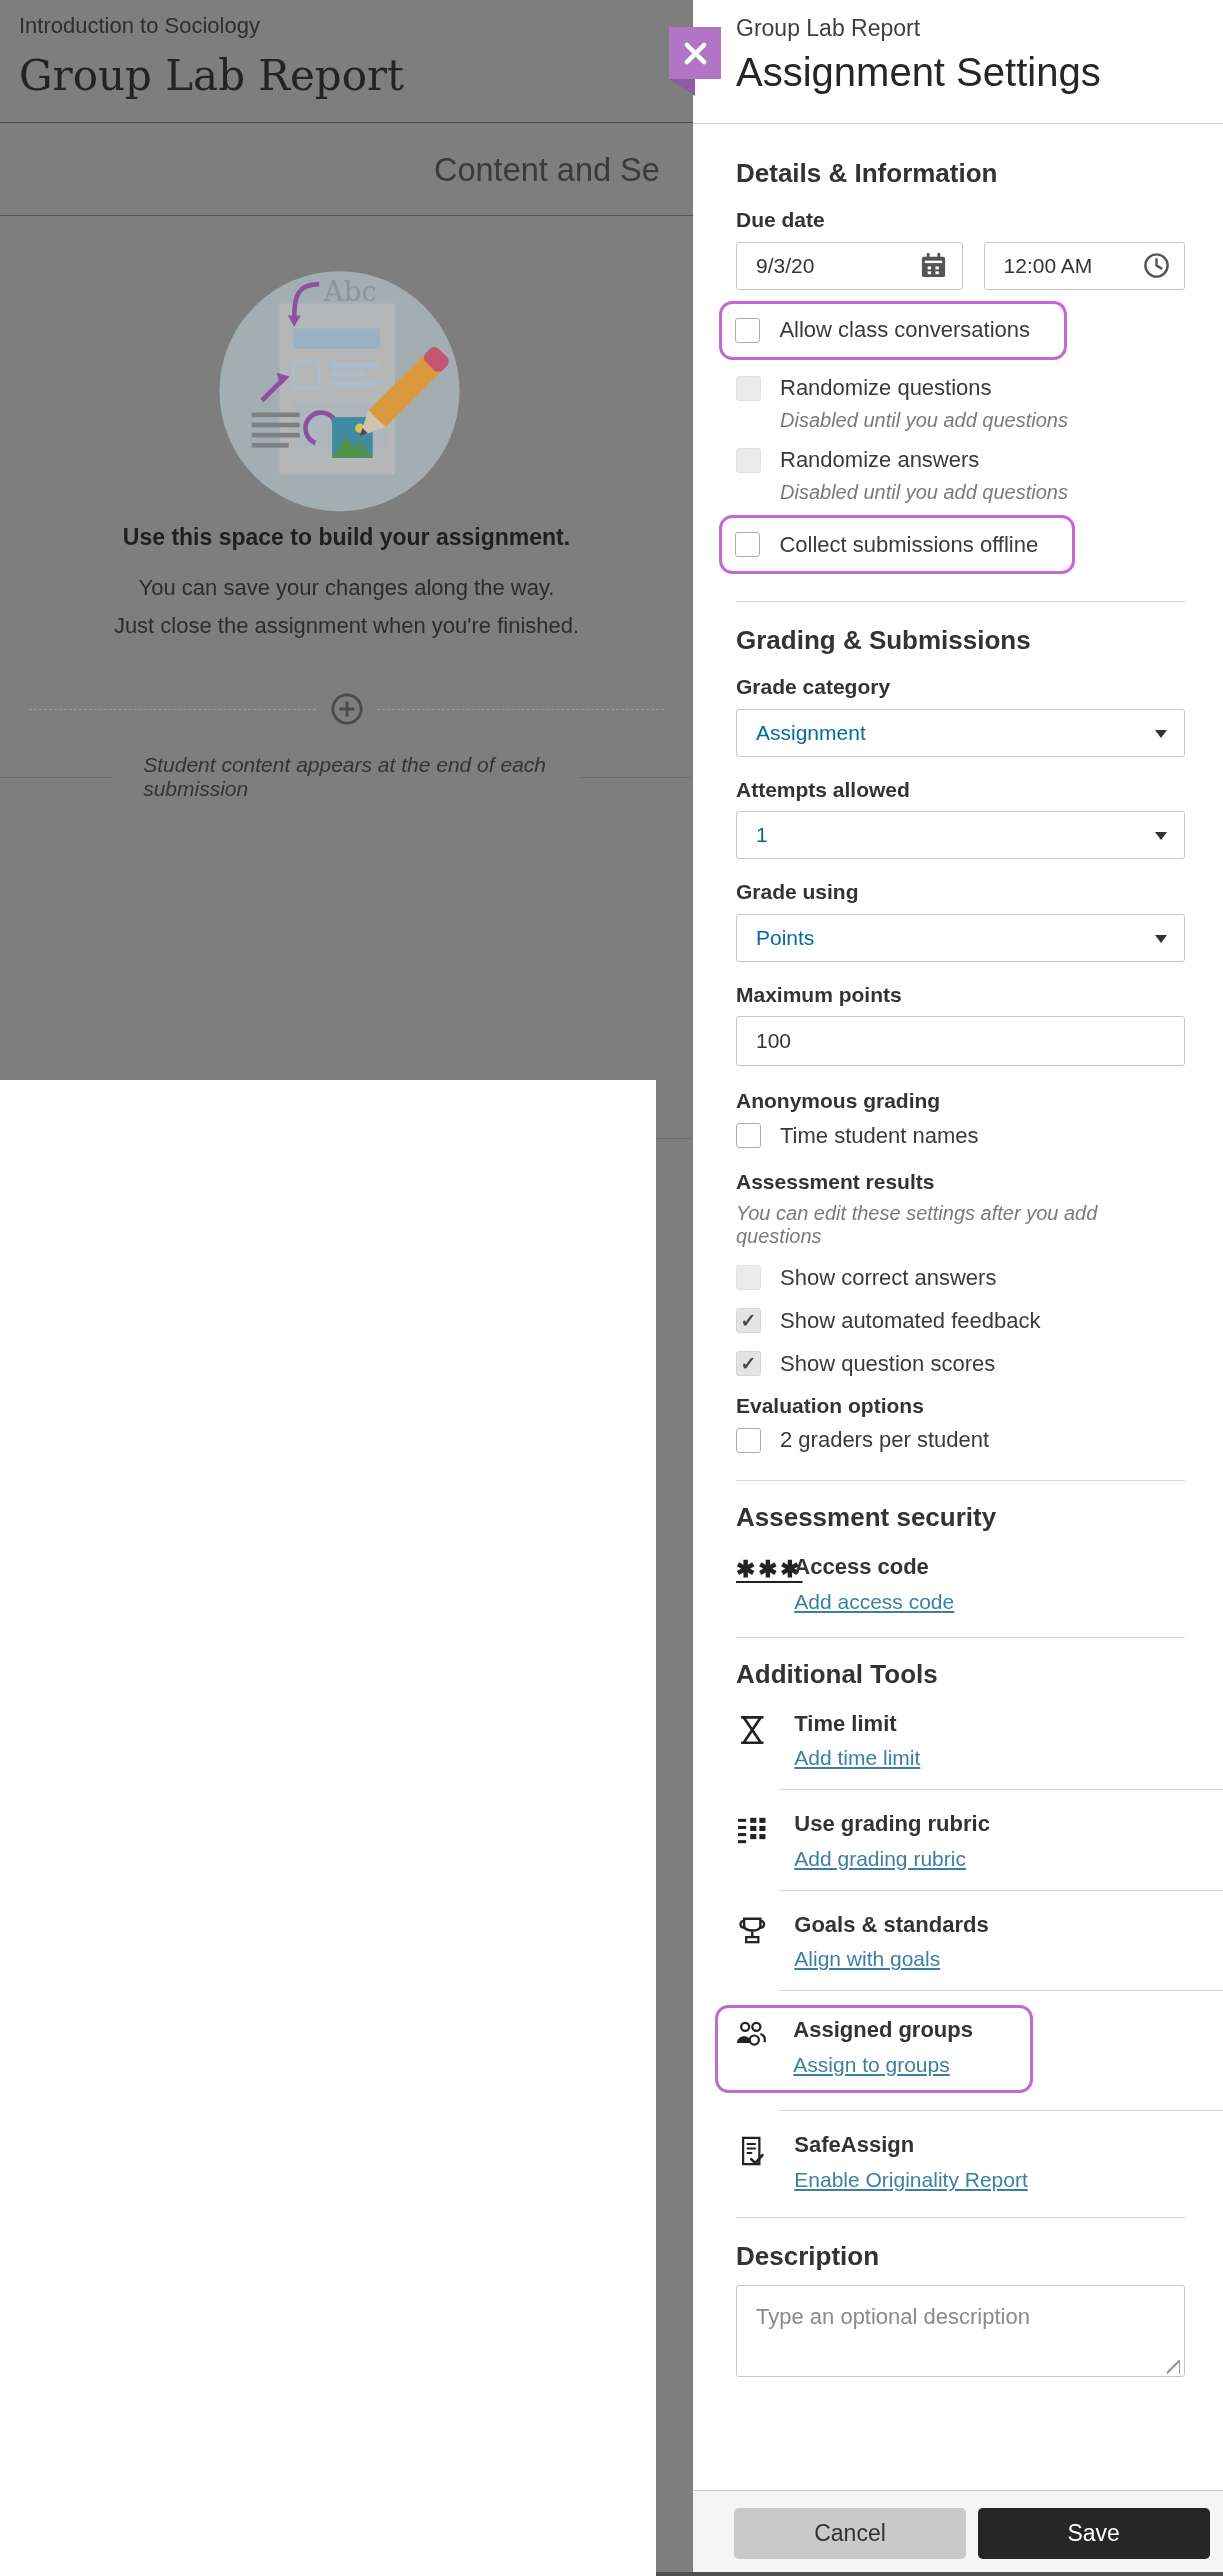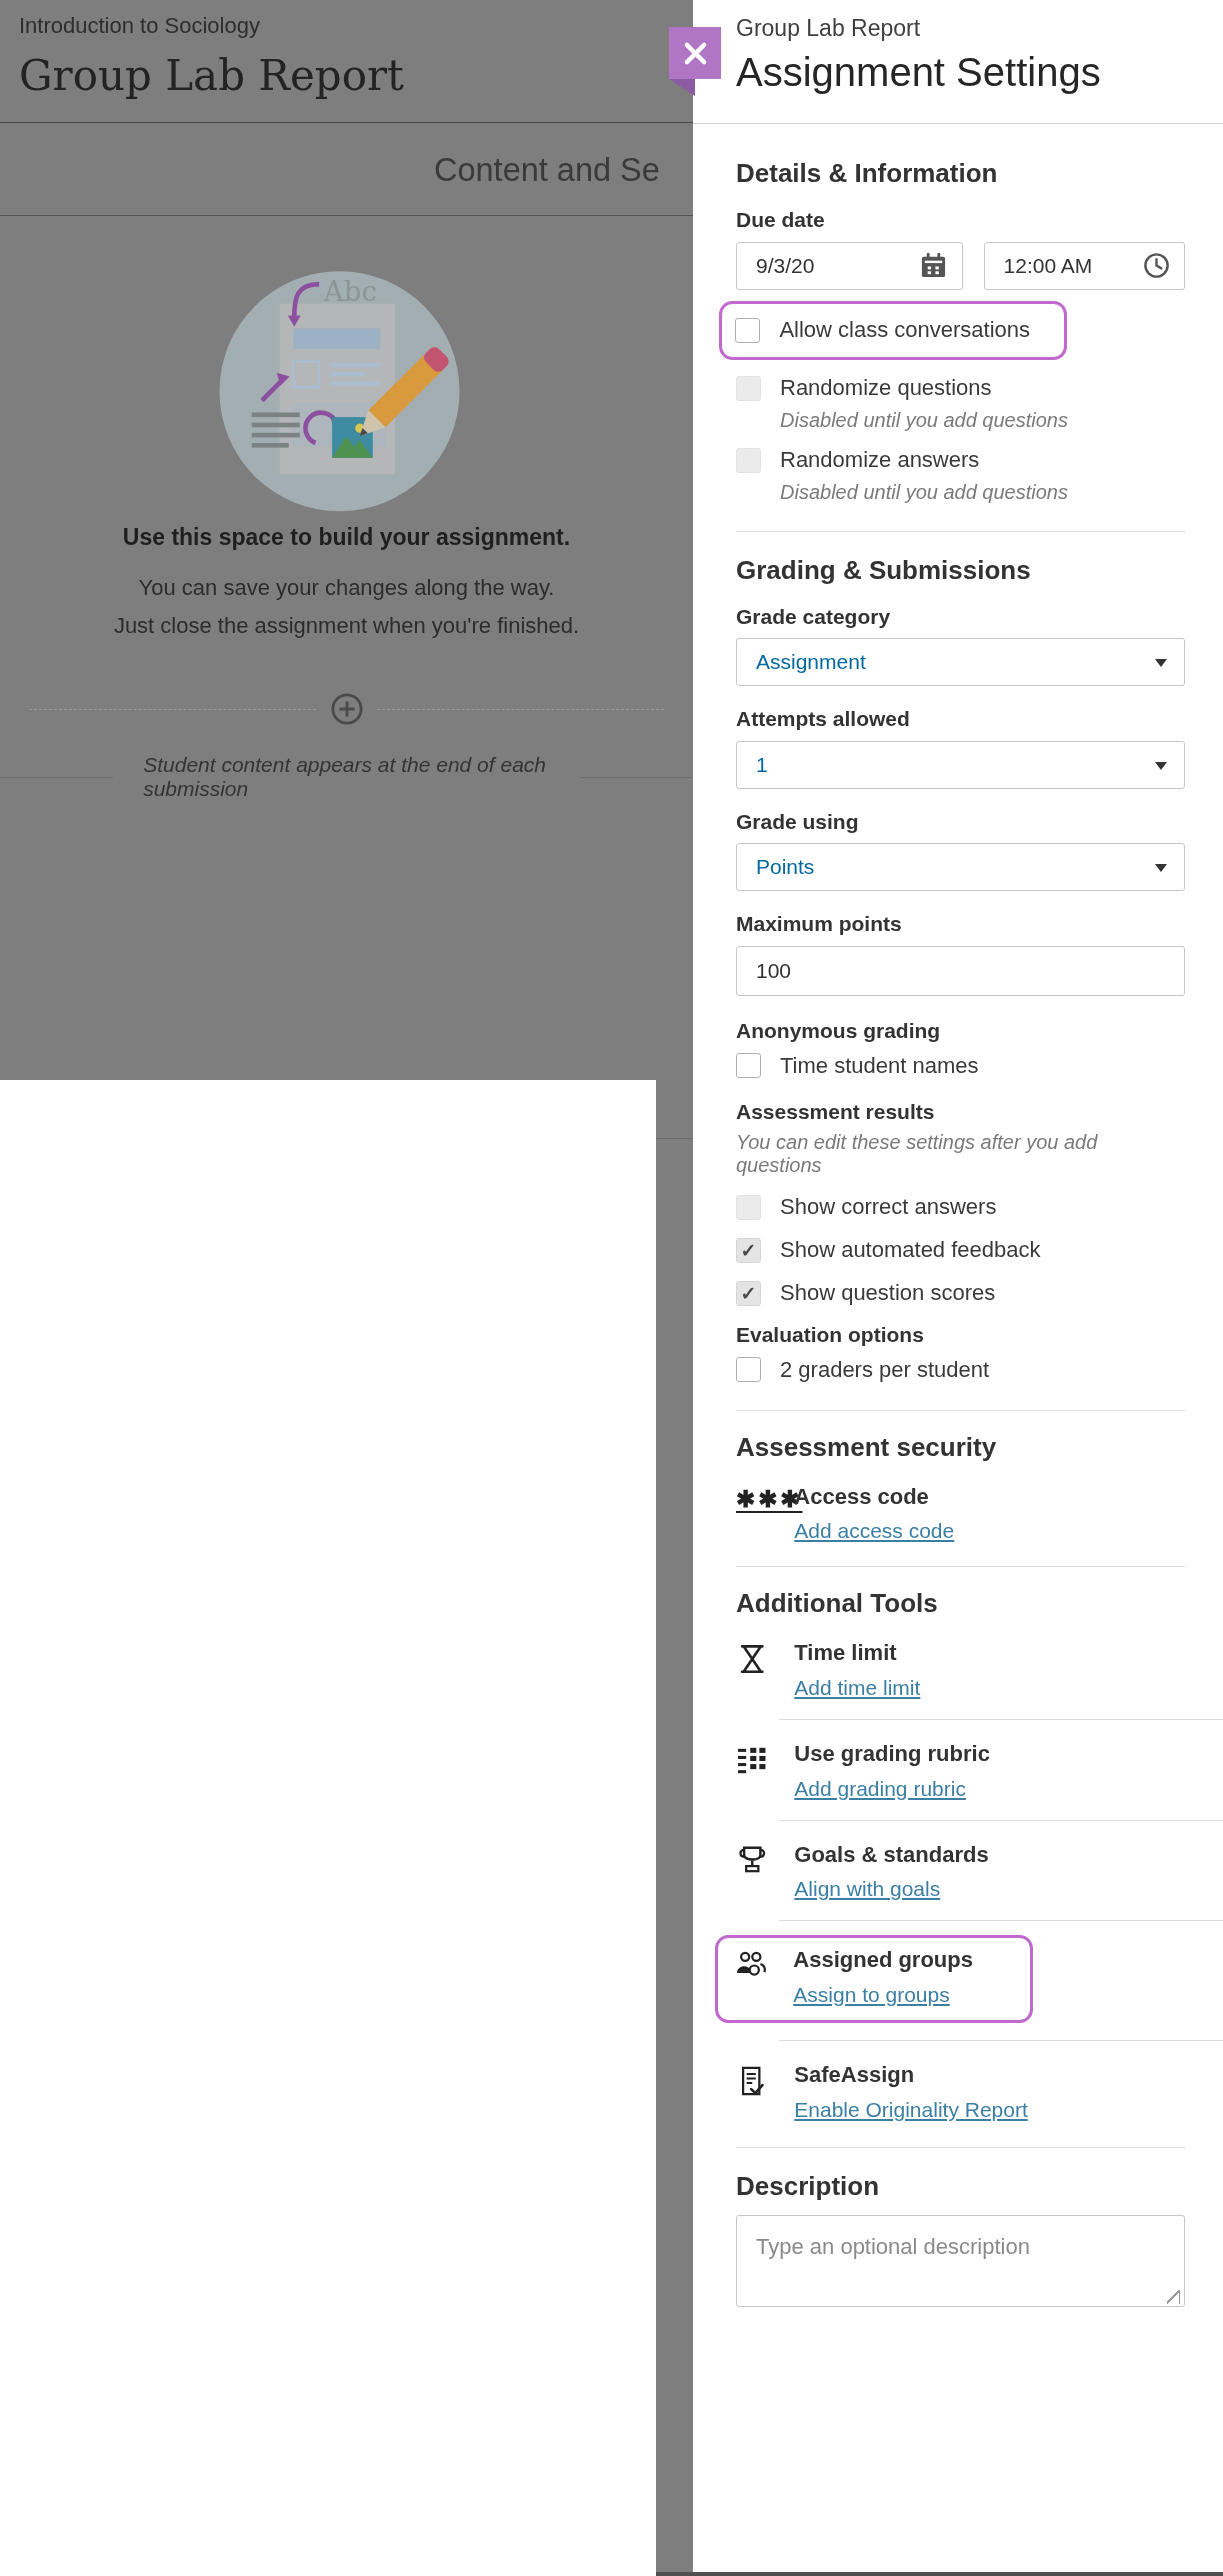--- a/index.html
+++ b/index.html
@@ -223,20 +223,26 @@
         <div class="cb-label">Randomize questions</div>
       </div>
       <div class="helper">Disabled until you add questions</div>
 
       <div class="cb-row mt16">
         <div class="cb disabled"></div>
         <div class="cb-label">Randomize answers</div>
       </div>
       <div class="helper">Disabled until you add questions</div>
 
+      <div class="hl-box">
+        <div class="cb-row">
+          <div class="cb"></div>
+          <div class="cb-label">Collect submissions offline</div>
+        </div>
+      </div>
 
       <div class="divider"></div>
 
       
       <div class="sec-heading mt24">Grading &amp; Submissions</div>
       <div class="fld-label mt20">Grade category</div>
       <div class="select-box">
         <span>Assignment</span>
         <span class="caret"></span>
       </div>
@@ -388,17 +394,21 @@
       <div class="divider" style="margin-top:25px"></div>
 
       
       <div class="sec-heading mt24">Description</div>
       <div class="desc-area">
         <textarea placeholder="Type an optional description" style=""></textarea>
         <div class="resize-glyph"></div>
       </div>
     </div>
 
+    <div class="panel-footer">
+      <button class="btn btn-cancel">Cancel</button>
+      <button class="btn btn-save">Save</button>
+    </div>
   </div>
 
   <div class="bottom-edge"></div>
 </div>
 
 
 </body></html>

